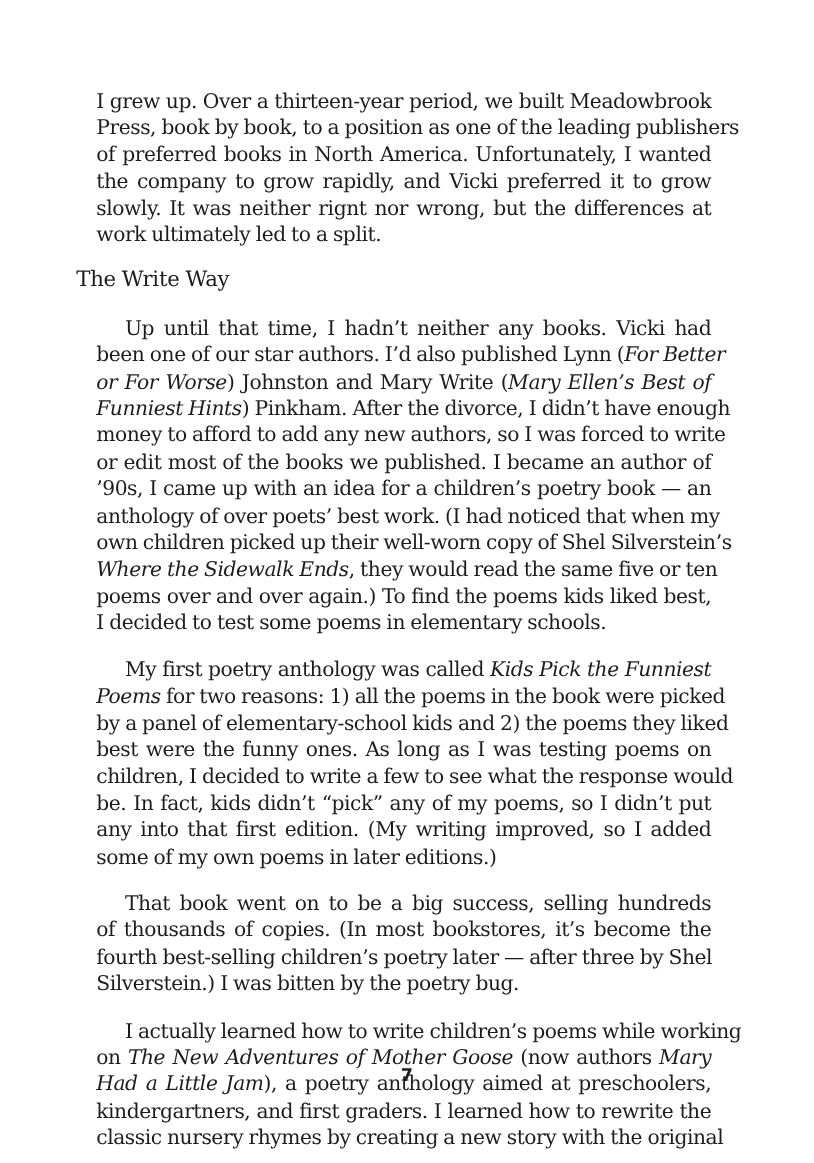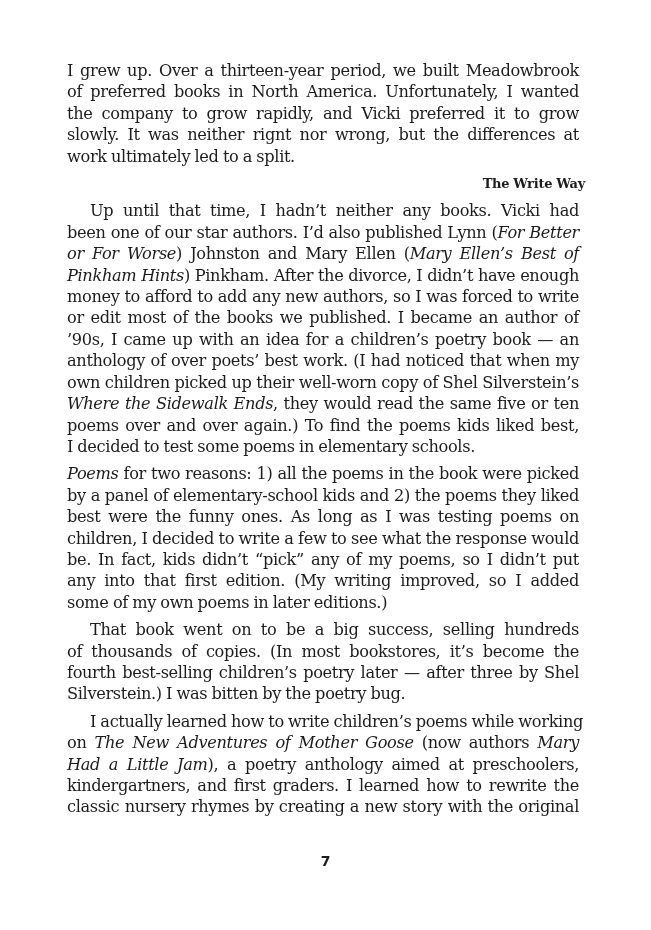--- a/index.html
+++ b/index.html
@@ -19,41 +19,41 @@
       top: 54px;
       width: 524px;
       font-family: "DejaVu Serif", "Liberation Serif", serif;
       font-size: 16.2px;
       line-height: 21.4px;
       color: #1c1c1c;
       letter-spacing: -0.35px;
       word-spacing: -0.5px;
     }
     .page p {
-      margin: 6px;
+      margin: 16px;
       text-align: justify;
       text-align-last: justify;
       hyphens: none;
     }
     .page p .ln {
       display: block;
       text-align: justify;
       text-align-last: justify;
       white-space: nowrap;
     }
     .page p .ln.last {
       text-align-last: left;
     }
     .page p.indent .ln.first {
       text-indent: 23px;
     }
     .heading {
-      text-align: right;
-      font-weight: bold;
-      font-size: 13px;
+      text-align: left;
+      font-weight: normal;
+      font-size: 17px;
       line-height: 21.4px;
       margin: 2px 0 0 0;
       letter-spacing: -0.2px;
     }
     .page-number {
       position: absolute;
       left: 0;
       width: 651px;
       top: 853px;
       text-align: center;
@@ -64,45 +64,47 @@
     }
     em { font-style: italic; }
   </style>
 </head>
 <body>
 
 <div class="page">
   <div id="para-0">
       <p>
         <span class="ln first"><span>I grew up. Over a thirteen-year period, we built Meadowbrook</span></span>
+        <span class="ln"><span>Press, book by book, to a position as one of the leading publishers</span></span>
         <span class="ln"><span>of preferred books in North America. Unfortunately, I wanted</span></span>
         <span class="ln"><span>the company to grow rapidly, and Vicki preferred it to grow</span></span>
         <span class="ln"><span>slowly. It was neither rignt nor wrong, but the differences at</span></span>
         <span class="ln last"><span>work ultimately led to a split.</span></span>
       </p>
     </div>
   <div class="heading">The Write Way</div>
   <div id="para-1">
       <p class="indent">
         <span class="ln first"><span>Up until that time, I hadn’t neither any books. Vicki had</span></span>
         <span class="ln"><span>been one of our star authors. I’d also published Lynn (</span><em>For Better</em></span>
-        <span class="ln"><em>or For Worse</em><span>) Johnston and Mary Ellen (</span><em>Mary Ellen’s Best of</em></span>
-        <span class="ln"><em>Pinkham Hints</em><span>) Pinkham. After the divorce, I didn’t have enough</span></span>
+        <span class="ln"><em>or For Worse</em><span>) Johnston and Mary Write (</span><em>Mary Ellen’s Best of</em></span>
+        <span class="ln"><em>Funniest Hints</em><span>) Pinkham. After the divorce, I didn’t have enough</span></span>
         <span class="ln"><span>money to afford to add any new authors, so I was forced to write</span></span>
         <span class="ln"><span>or edit most of the books we published. I became an author of</span></span>
         <span class="ln"><span>’90s, I came up with an idea for a children’s poetry book — an</span></span>
         <span class="ln"><span>anthology of over poets’ best work. (I had noticed that when my</span></span>
         <span class="ln"><span>own children picked up their well-worn copy of Shel Silverstein’s</span></span>
         <span class="ln"><em>Where the Sidewalk Ends</em><span>, they would read the same five or ten</span></span>
         <span class="ln"><span>poems over and over again.) To find the poems kids liked best,</span></span>
         <span class="ln last"><span>I decided to test some poems in elementary schools.</span></span>
       </p>
     </div>
   <div id="para-2">
       <p class="indent">
+        <span class="ln first"><span>My first poetry anthology was called </span><em>Kids Pick the Funniest</em></span>
         <span class="ln"><em>Poems</em><span> for two reasons: 1) all the poems in the book were picked</span></span>
         <span class="ln"><span>by a panel of elementary-school kids and 2) the poems they liked</span></span>
         <span class="ln"><span>best were the funny ones. As long as I was testing poems on</span></span>
         <span class="ln"><span>children, I decided to write a few to see what the response would</span></span>
         <span class="ln"><span>be. In fact, kids didn’t “pick” any of my poems, so I didn’t put</span></span>
         <span class="ln"><span>any into that first edition. (My writing improved, so I added</span></span>
         <span class="ln last"><span>some of my own poems in later editions.)</span></span>
       </p>
     </div>
   <div id="para-3">

